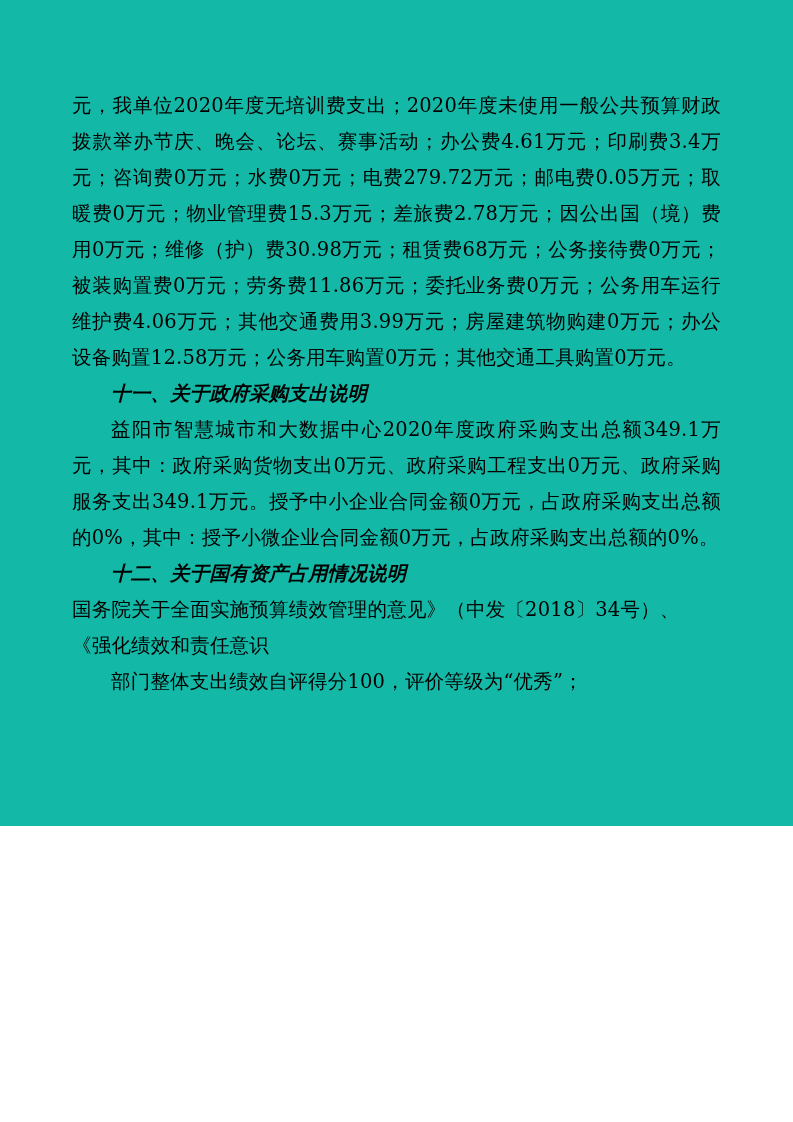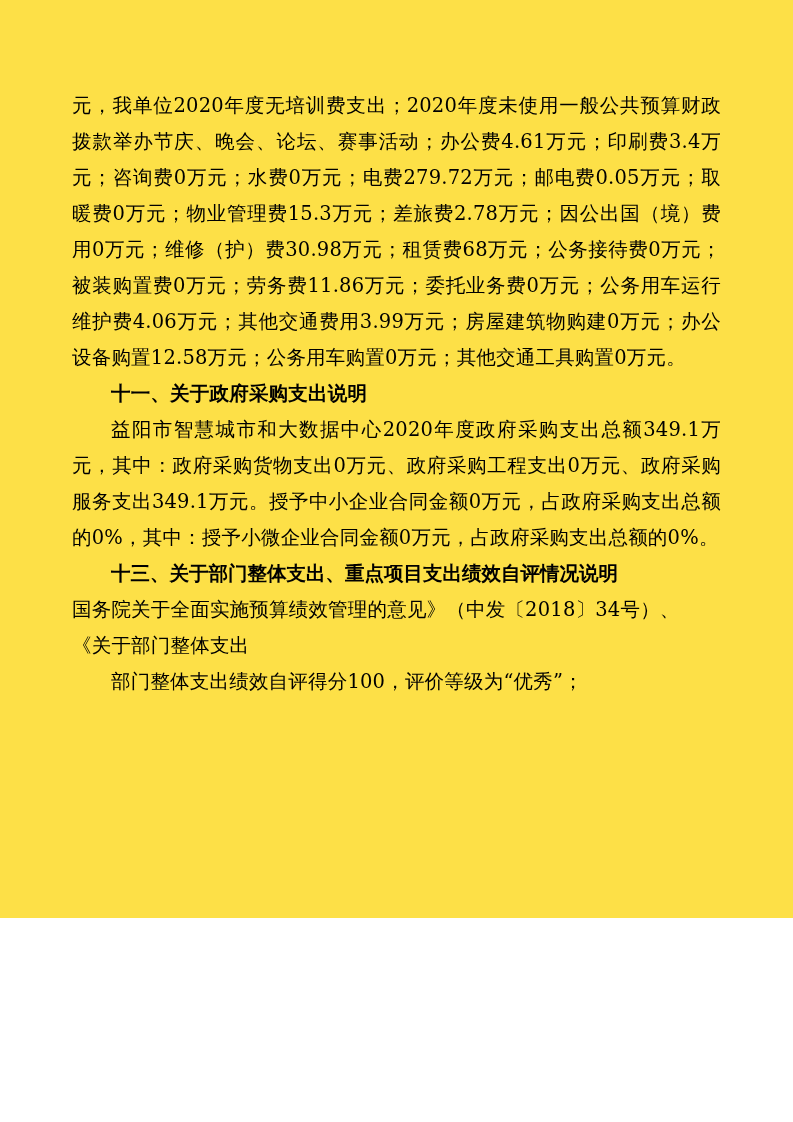--- a/index.html
+++ b/index.html
@@ -7,22 +7,22 @@
     padding: 0;
     background: #ffffff;
   }
   body {
     font-family: "DejaVu Serif", serif;
     color: #000000;
   }
   .page {
     position: relative;
     width: 793px;
-    height: 918px;
-    background: #fde047;
+    height: 826px;
+    background: #14b8a6;
     box-sizing: border-box;
     padding: 88px 72px 60px 72px;
     overflow: hidden;
   }
   .doc {
     font-family: "DejaVu Serif", serif;
     font-size: 19.5px;
     line-height: 36px;
     text-align: justify;
     text-justify: inter-ideograph;
@@ -35,46 +35,47 @@
   }
   .para.noindent {
     text-indent: 0;
   }
   .heading {
     margin: 0;
     text-indent: 2em;
     font-weight: bold;
     font-size: 19.5px;
     line-height: 36px;
+    font-style: italic;
   }
   .heading.wide {
     letter-spacing: 0px;
   }
   .nowrap-line {
     text-indent: 0;
   }
 </style>
 </head>
 <body>
 
 <div class="page">
   <div class="doc">
 
     <p class="para noindent">元，我单位2020年度无培训费支出；2020年度未使用一般公共预算财政拨款举办节庆、晚会、论坛、赛事活动；办公费4.61万元；印刷费3.4万元；咨询费0万元；水费0万元；电费279.72万元；邮电费0.05万元；取暖费0万元；物业管理费15.3万元；差旅费2.78万元；因公出国（境）费用0万元；维修（护）费30.98万元；租赁费68万元；公务接待费0万元；被装购置费0万元；劳务费11.86万元；委托业务费0万元；公务用车运行维护费4.06万元；其他交通费用3.99万元；房屋建筑物购建0万元；办公设备购置12.58万元；公务用车购置0万元；其他交通工具购置0万元。</p>
 
     <p class="heading">十一、关于政府采购支出说明</p>
 
     <p class="para">益阳市智慧城市和大数据中心2020年度政府采购支出总额349.1万元，其中：政府采购货物支出0万元、政府采购工程支出0万元、政府采购服务支出349.1万元。授予中小企业合同金额0万元，占政府采购支出总额的0%，其中：授予小微企业合同金额0万元，占政府采购支出总额的0%。</p>
 
+    <p class="heading">十二、关于国有资产占用情况说明</p>
 
 
-    <p class="heading wide">十三、关于部门整体支出、重点项目支出绩效自评情况说明</p>
 
 
     <p class="para nowrap-line">国务院关于全面实施预算绩效管理的意见》（中发〔2018〕34号）、</p>
 
-    <p class="para nowrap-line">《关于部门整体支出</p>
+    <p class="para nowrap-line">《强化绩效和责任意识</p>
 
 
     <p class="para">部门整体支出绩效自评得分100，评价等级为“优秀”；</p>
 
   </div>
 </div>
 
 </body></html>

